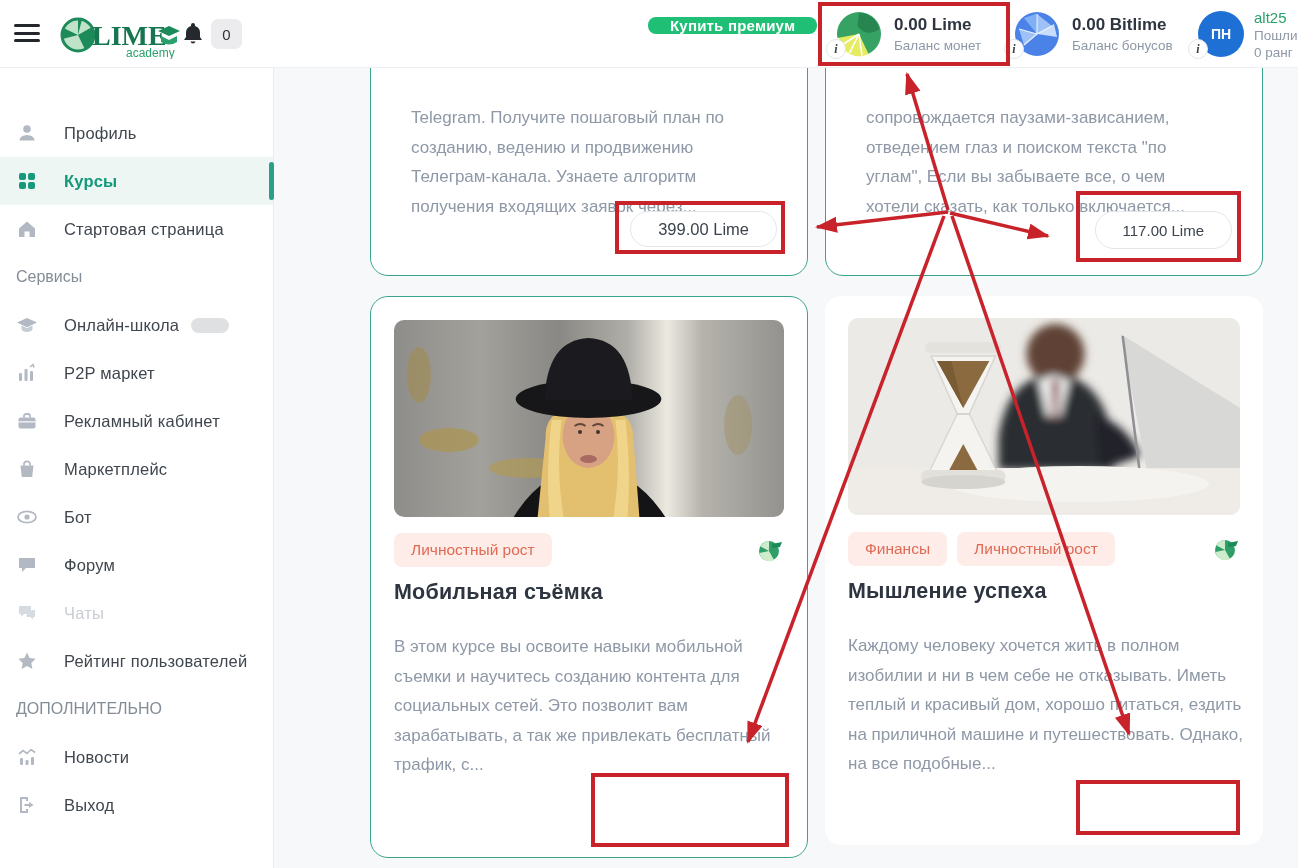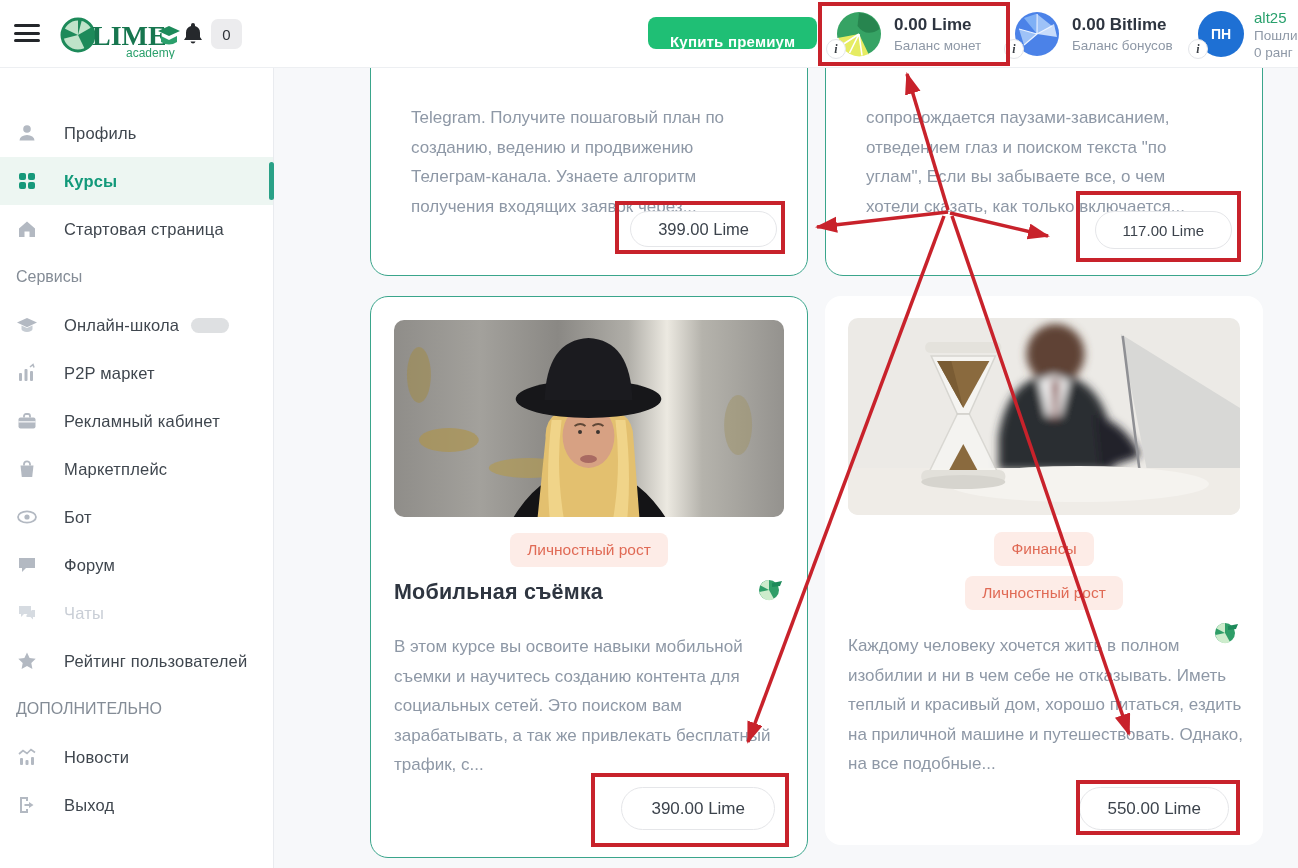--- a/index.html
+++ b/index.html
@@ -23,21 +23,21 @@
   
   .header{position:absolute;top:0;left:0;right:0;height:68px;background:#fff;
     border-bottom:1px solid #edeff2;z-index:10;}
   .menu-btn{position:absolute;left:14px;top:24px;width:26px;height:20px;cursor:pointer;}
   .menu-btn span{display:block;height:3px;background:#23262a;border-radius:2px;margin-bottom:4.5px;}
   .logo{position:absolute;left:58px;top:9px;cursor:pointer;}
   .bell{position:absolute;left:181px;top:21px;}
   .counter{position:absolute;left:211px;top:19px;min-width:31px;height:30px;background:#ececee;
     border-radius:7px;display:flex;align-items:center;justify-content:center;
     font-size:15px;color:#2f3338;}
-  .premium-btn{position:absolute;left:648px;top:17px;height:17px;padding:16px 22px;
+  .premium-btn{position:absolute;left:648px;top:17px;height:17px;padding:0 22px;
     background:var(--accent-green);color:#fff;border:none;border-radius:8px;
     font-size:15px;font-weight:700;cursor:pointer;font-family:inherit;letter-spacing:.2px;}
   .balance{position:absolute;top:0;height:68px;display:flex;align-items:center;}
   .balance.lime{left:836px;}
   .balance.bit{left:1014px;}
   .coin{position:relative;width:46px;height:46px;flex:0 0 46px;}
   .i-badge{position:absolute;left:-10px;bottom:-2px;width:20px;height:20px;background:#fff;
     border:1px solid #e3e5e9;border-radius:50%;display:flex;align-items:center;justify-content:center;
     font-family:"Liberation Serif",serif;font-style:italic;font-weight:700;font-size:12px;color:#3c4147;}
   .balance-text{margin-left:12px;}
@@ -74,21 +74,21 @@
   .card-c .card-desc,.card-d .card-desc{top:318px;left:23px;width:396px;}
   .price-pill{position:absolute;background:#fff;border:1px solid #e5e6e9;display:flex;align-items:center;
     justify-content:center;color:#3c434c;cursor:pointer;}
   .card-a .price-pill{right:30px;top:250px;height:36px;padding:0 27px;border-radius:18px;font-size:16.5px;}
   .card-b .price-pill{right:30px;top:250px;height:38px;padding:0 27px;border-radius:19px;font-size:15px;}
   .card-c .price-pill{right:32px;top:490px;height:43px;padding:0 29px;border-radius:22px;font-size:17px;}
   .card-d .price-pill{right:34px;top:491px;height:43px;padding:0 27px;border-radius:22px;font-size:17px;}
   .course-img{position:absolute;top:23px;left:23px;right:23px;height:197px;border-radius:10px;overflow:hidden;}
   .card-d .course-img{top:22px;}
   .course-img svg{display:block;width:100%;height:100%;}
-  .tag-row{position:absolute;top:236px;left:23px;right:23px;display:flex;align-items:center;gap:10px;flex-direction:column;}
+  .tag-row{position:absolute;top:236px;left:23px;right:23px;display:flex;align-items:center;gap:10px;}
   .tag{height:34px;display:flex;align-items:center;padding:0 17px;background:var(--tag-bg);
     color:var(--tag-text);border-radius:8px;font-size:15.5px;font-weight:500;}
   .mini-logo{margin-left:auto;display:flex;}
   .card-title{position:absolute;top:283px;left:23px;font-size:21.5px;font-weight:700;
     color:var(--text-dark);letter-spacing:.2px;}
   
   .overlay{position:absolute;inset:0;z-index:50;pointer-events:none;}
   .ann-box{fill:none;stroke:var(--annotation-red);stroke-width:4;}
   .ann-line{fill:none;stroke:var(--annotation-red);stroke-width:3.5;}
 </style>
@@ -371,22 +371,21 @@
       <span class="mini-logo">
         <svg width="26" height="24" viewBox="0 0 26 24">
           <circle cx="11" cy="13" r="10" fill="#2f9e68"></circle>
           <path d="M11,13 L1.5,15 A10,10 0 0 0 16,22 Z" fill="#cdeccc"></path>
           <path d="M11,13 L11,3 A10,10 0 0 0 2.5,8.5 Z" fill="#cdeccc"></path>
           <path d="M14,6 l10,-2 -2,5 -8,1 z" fill="#1d8a5a"></path>
         </svg>
       </span>
     </div>
     <div class="card-title">Мобильная съёмка</div>
-    <p class="card-desc">В этом курсе вы освоите навыки мобильной съемки и научитесь созданию контента для социальных сетей. Это поиском вам зарабатывать, а так же привлекать бесплатный трафик, с...</p>
-    <div class="price-pill">390.00 Lime</div>
+    <p class="card-desc">В этом курсе вы освоите навыки мобильной съемки и научитесь созданию контента для социальных сетей. Это позволит вам зарабатывать, а так же привлекать бесплатный трафик, с...</p>
   </div>
 
   <div class="card card-d">
     <div class="course-img">
       <svg viewBox="0 0 391 197" preserveAspectRatio="none">
         <defs>
             <filter id="blurB" x="-20%" y="-20%" width="140%" height="140%">
               <feGaussianBlur stdDeviation="4"></feGaussianBlur>
             </filter>
           </defs>
@@ -417,22 +416,22 @@
       <span class="tag">Личностный рост</span>
       <span class="mini-logo">
         <svg width="26" height="24" viewBox="0 0 26 24">
           <circle cx="11" cy="13" r="10" fill="#2f9e68"></circle>
           <path d="M11,13 L1.5,15 A10,10 0 0 0 16,22 Z" fill="#cdeccc"></path>
           <path d="M11,13 L11,3 A10,10 0 0 0 2.5,8.5 Z" fill="#cdeccc"></path>
           <path d="M14,6 l10,-2 -2,5 -8,1 z" fill="#1d8a5a"></path>
         </svg>
       </span>
     </div>
+    <div class="card-title">Мышление успеха</div>
     <p class="card-desc">Каждому человеку хочется жить в полном изобилии и ни в чем себе не отказывать. Иметь теплый и красивый дом, хорошо питаться, ездить на приличной машине и путешествовать. Однако, на все подобные...</p>
-    <div class="price-pill">550.00 Lime</div>
   </div>
 </div>
 
 <svg class="overlay" width="1298" height="868" viewBox="0 0 1298 868">
   <defs>
     <marker id="arrowHead" markerUnits="userSpaceOnUse" markerWidth="24" markerHeight="18" refX="20" refY="8" orient="auto">
       <path d="M0,0 L22,8 L0,16 Z" style="fill:var(--annotation-red)"></path>
     </marker>
   </defs>
 

